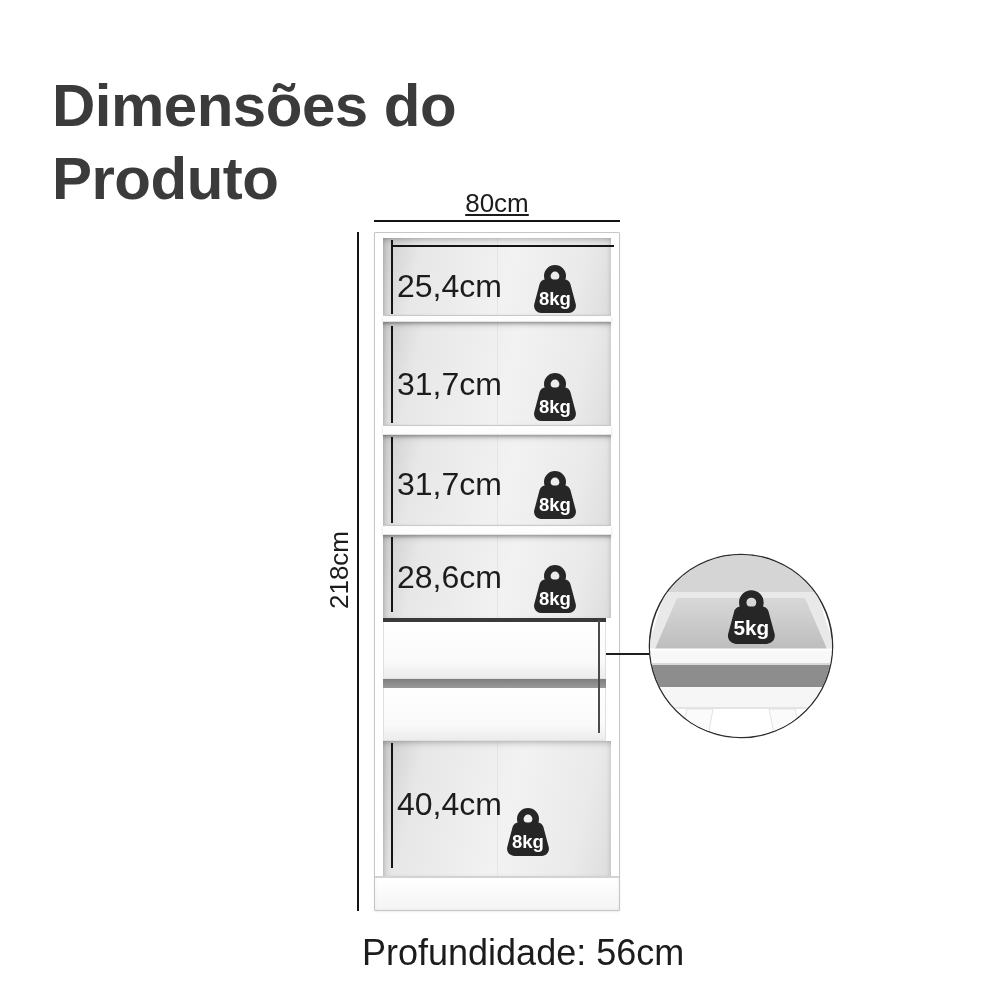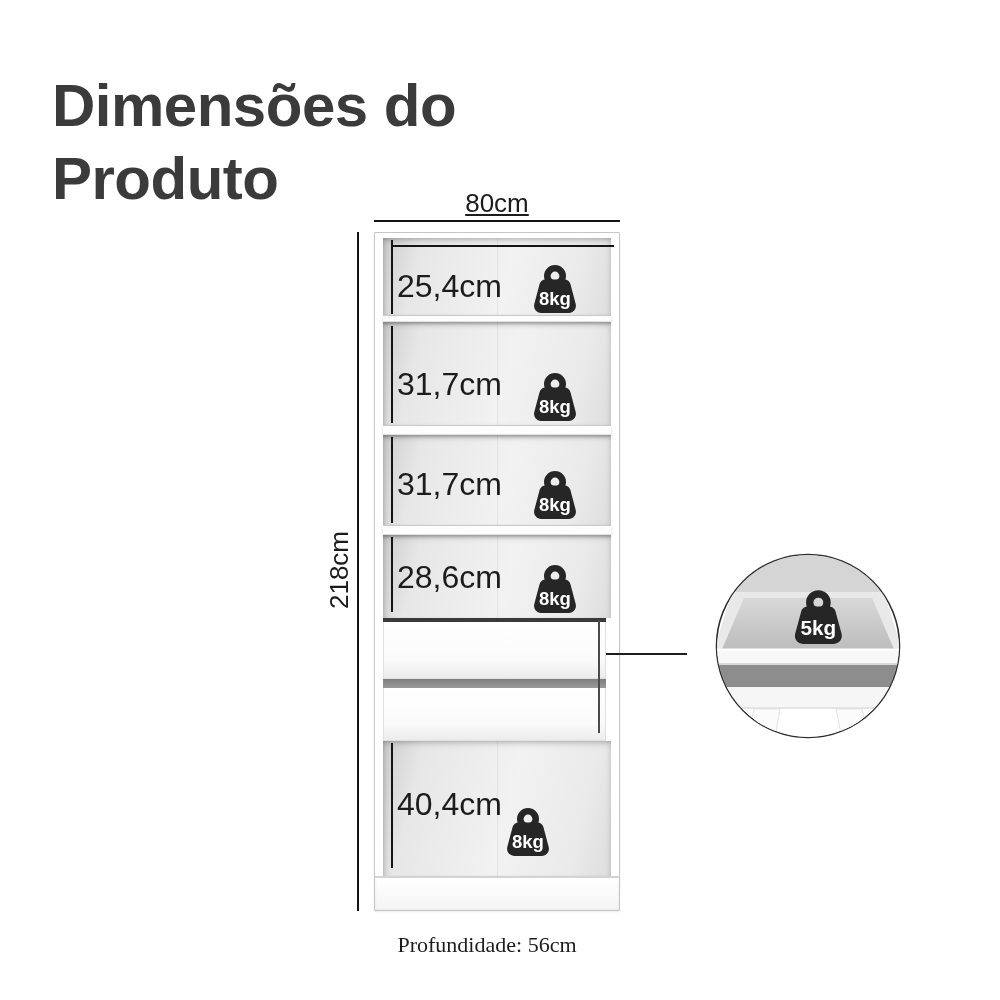--- a/index.html
+++ b/index.html
@@ -49,23 +49,23 @@
   .drawer-mid-gap{height:9px;background:linear-gradient(180deg,#7e7e7e,#9a9a9a);}
   .drawer-side-line{position:absolute;top:2px;bottom:8px;right:6px;width:2px;background:#4b4b4b;}
   .cab-base{height:35px;margin:0 -8px;background:linear-gradient(180deg,#ffffff,#f3f3f3);border-top:2px solid #d3d3d3;box-shadow:inset 0 -3px 4px -2px rgba(0,0,0,0.18);}
 
   .weight-icon{position:absolute;width:56px;height:53px;}
   .wi1{left:527px;top:263px;} .wi2{left:527px;top:371px;} .wi3{left:527px;top:469px;}
   .wi4{left:527px;top:563px;} .wi5{left:500px;top:806px;}
   .weight-icon svg{display:block;}
 
   .callout-line{left:558px;top:653px;width:129px;height:2px;background:#1e1e1e;}
-  .detail-circle{position:absolute;left:714px;top:552px;width:188px;height:188px;}
+  .detail-circle{position:absolute;left:647px;top:552px;width:188px;height:188px;}
 
-  .depth-label{position:absolute;left:362px;top:932px;width:250px;text-align:center;font-size:22px;color:#1c1c1c;white-space:nowrap;font-family:Liberation Serif, serif;}
+  .depth-label{position:absolute;left:362px;top:932px;width:250px;text-align:center;font-size:36px;color:#1c1c1c;white-space:nowrap;}
 
   .hidden-defs{position:absolute;width:0;height:0;overflow:hidden;}
 </style>
 </head>
 <body>
 
 <svg class="hidden-defs" aria-hidden="true">
   <defs>
     <symbol id="weight-sym" viewBox="0 0 56 53">
       <path fill="#262626" fill-rule="evenodd" d="M28 2a11 11 0 1 0 0 22 11 11 0 1 0 0-22zm0 6.6a4.4 4.4 0 1 1 0 8.8 4.4 4.4 0 1 1 0-8.8z"></path>

